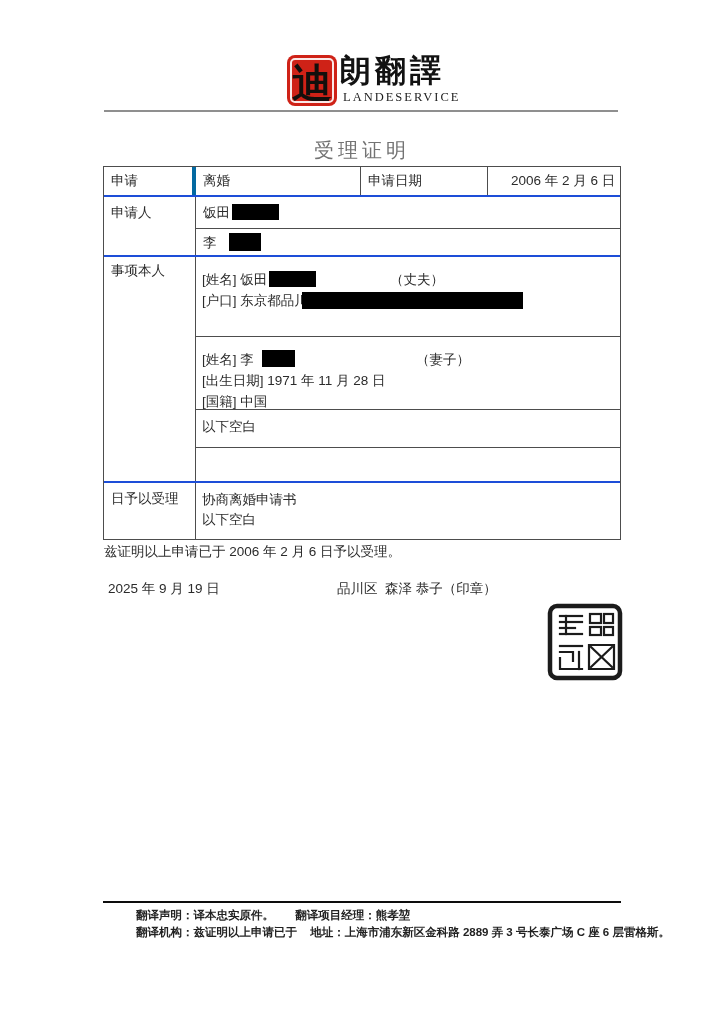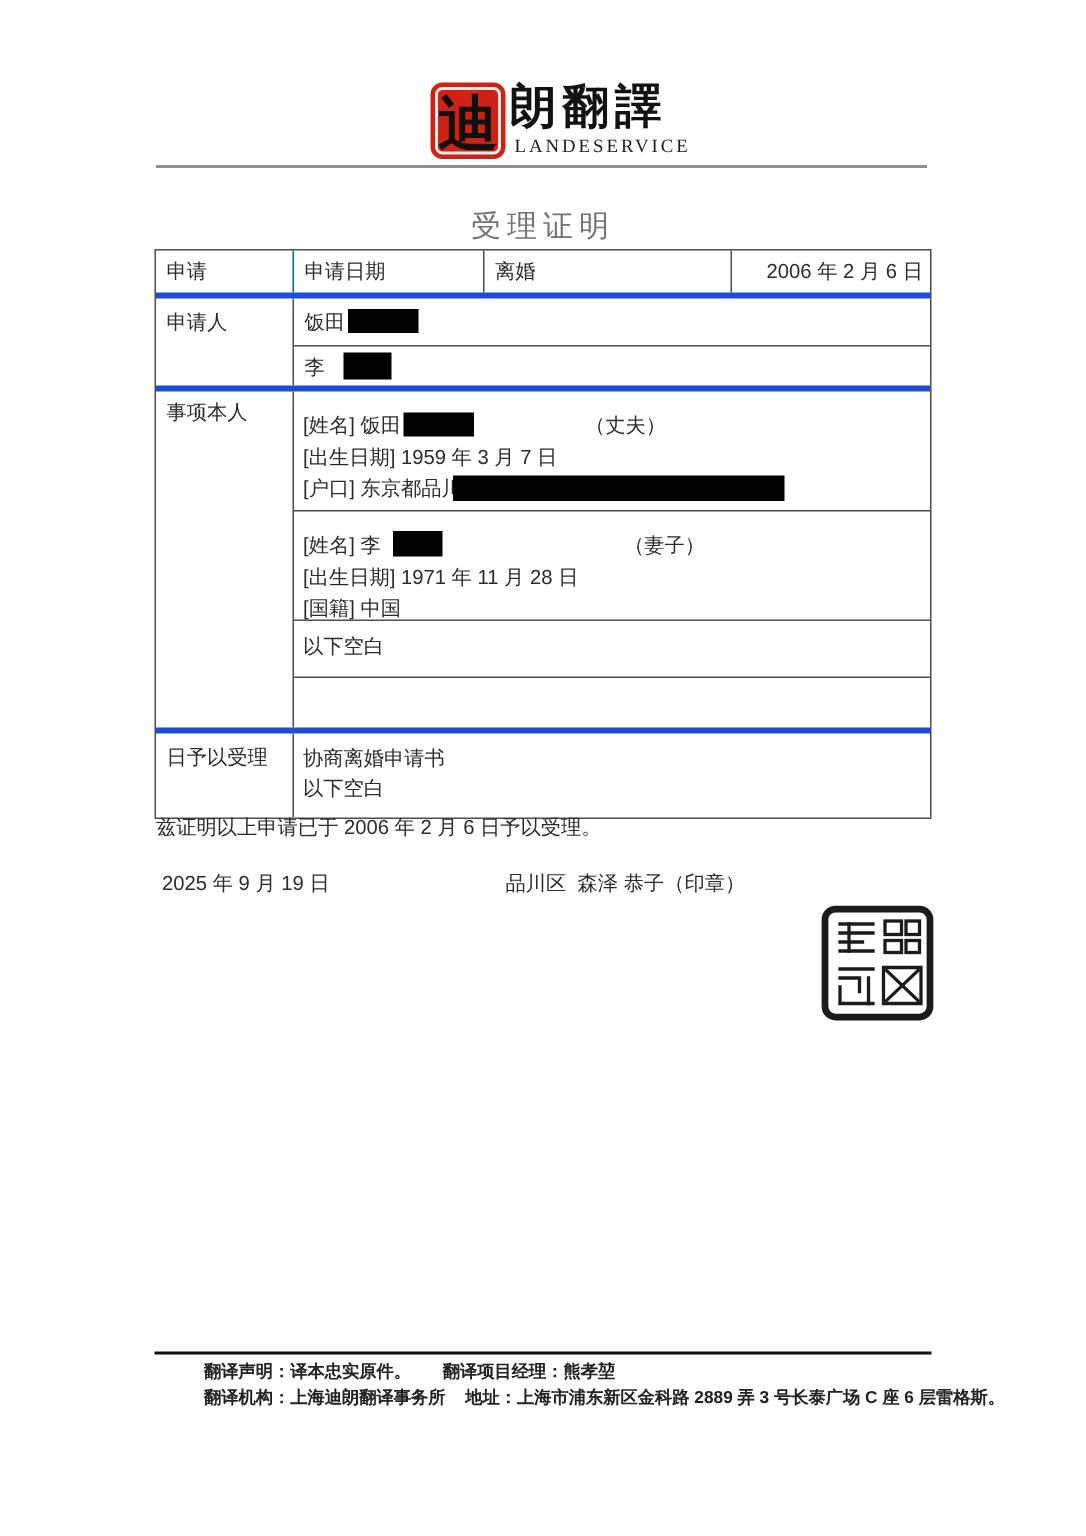--- a/index.html
+++ b/index.html
@@ -43,27 +43,27 @@
     position:absolute; left:0; top:137px; width:724px; text-align:center;
     font-family:"DejaVu Serif", serif; font-size:20px; letter-spacing:4px;
     color:#737373;
   }
 
   
   .doc-table {
     position:absolute; left:103px; top:166px; width:518px;
     border:1px solid #4d4d4d; font-size:13.5px; color:#2b2b2b;
   }
-  .trow { display:flex; border-top:4px solid #1d4ed8; }
+  .trow { display:flex; border-top:2px solid #1d4ed8; }
   .trow:first-child { border-top:none; }
   .lcol { width:92px; flex-shrink:0; border-right:1px solid #4d4d4d; padding-left:7px; }
   .ccol { flex:1; min-width:0; }
   
   .r1 .cell { line-height:28px; height:28px; padding-left:7px; }
-  .c-app   { width:92px;  border-right:1px solid #0369a1; }
+  .c-app   { width:92px;  border-right:4px solid #0369a1; }
   .c-appv  { width:165px; border-right:1px solid #4d4d4d; }
   .c-datel { width:127px; border-right:1px solid #4d4d4d; }
   .c-datev { flex:1;margin-left:16px; }
   
   .sub-name1 { height:31px; line-height:31px; padding-left:7px; }
   .sub-name2 { height:27px; line-height:27px; padding-left:7px; border-top:1px solid #4d4d4d; }
   .r-app .lcol { line-height:31px; }
   
   .r-person .lcol { padding-top:5px; }
   .sub-block { padding:12px 0 0 6px; }
@@ -114,22 +114,22 @@
   <div class="brand-zh">朗翻譯</div>
   <div class="brand-en">LANDESERVICE</div>
   <div class="header-rule"></div>
 
   <div class="doc-title">受理证明</div>
 
   <div class="doc-table">
 
     <div class="trow r1">
       <div class="cell c-app">申请</div>
+      <div class="cell c-appv">离婚</div>
       <div class="cell c-datel">申请日期</div>
-      <div class="cell c-appv">离婚</div>
       <div class="cell c-datev">2006 年 2 月 6 日</div>
     </div>
 
     <div class="trow r-app">
       <div class="lcol">申请人</div>
       <div class="ccol">
         <div class="sub-name1">
           <span>饭田</span><span class="redact rd-name1"></span>
         </div>
         <div class="sub-name2">
@@ -139,24 +139,20 @@
     </div>
 
     <div class="trow r-person">
       <div class="lcol">事项本人</div>
       <div class="ccol">
         <div class="sub-block sub-A">
           <div class="line">
             <span>[姓名]</span>
             <span>饭田</span><span class="redact rd-hname"></span>
             <span class="role">（丈夫）</span>
-          </div>
-          <div class="line">
-            <span>[出生日期]</span>
-            <span>1959 年 3 月 7 日</span>
           </div>
           <div class="line">
             <span>[户口]</span>
             <span>东京都品川</span><span class="redact rd-reg"></span>
           </div>
         </div>
         <div class="sub-block sub-B">
           <div class="line">
             <span>[姓名]</span>
             <span>李</span><span class="redact rd-wname"></span>
@@ -232,18 +228,18 @@
     </svg>
   </div>
 
   <div class="footer">
     <div class="f-rule"></div>
     <div class="f-line">
       <span>翻译声明：译本忠实原件。</span>
       <span class="gap18">翻译项目经理：熊孝堃</span>
     </div>
     <div class="f-line">
-      <span>翻译机构：上海迪朗翻译事务所</span>
+      <span>翻译机构：兹证明以上申请已于</span>
       <span class="gap10">地址：上海市浦东新区金科路 2889 弄 3 号长泰广场 C 座 6 层雷格斯。</span>
     </div>
   </div>
 
 </div>
 
 </body></html>

